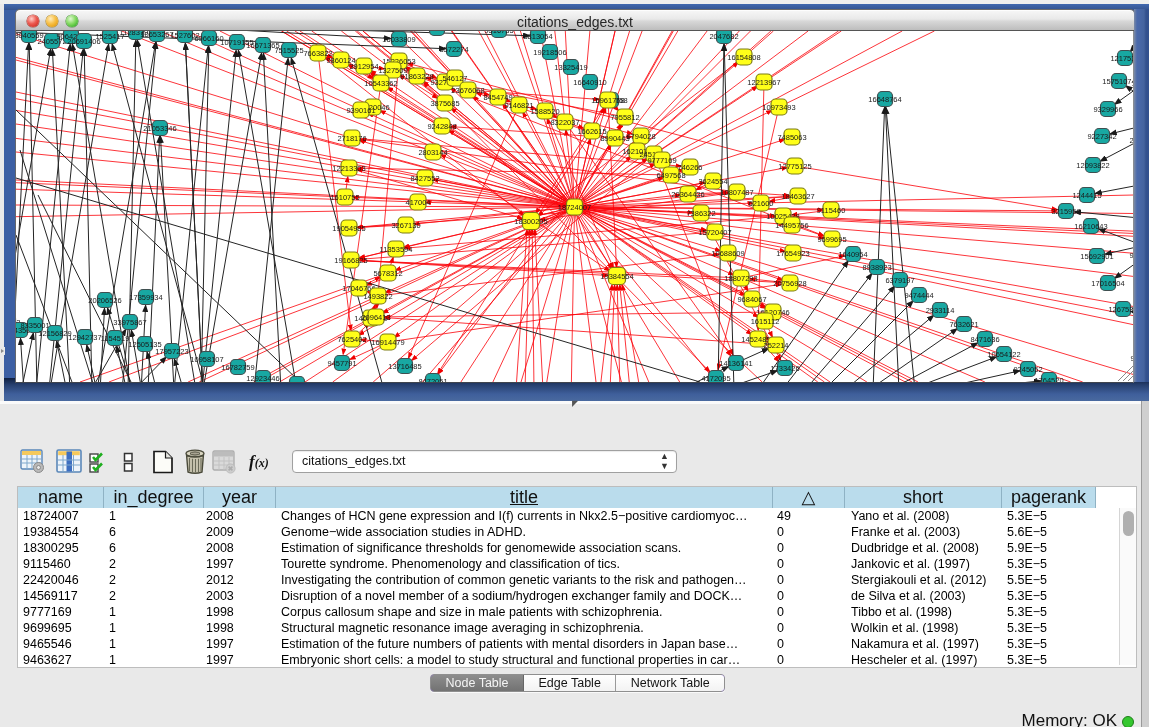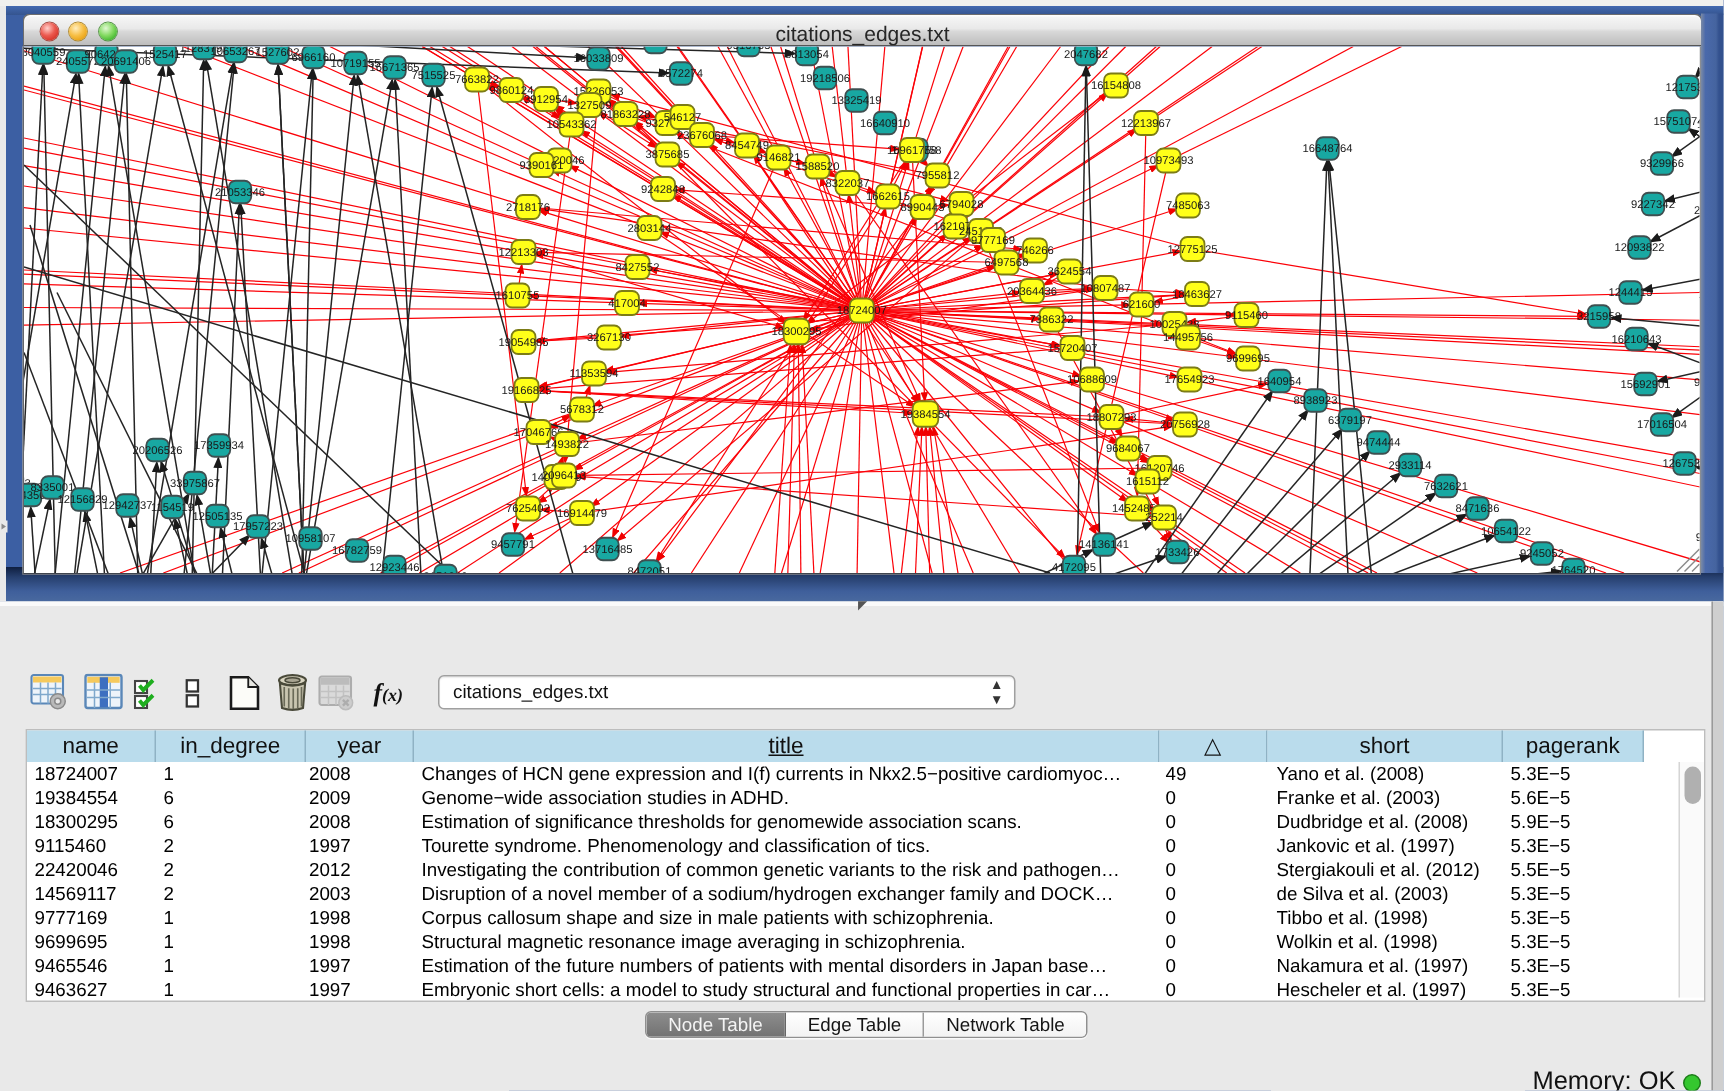--- a/index.html
+++ b/index.html
@@ -46,29 +46,29 @@
 #toolbar { position:absolute; left:0; top:30px; width:1149px; height:50px; }
 .combobox { position:absolute; left:292px; top:19px; width:385px; height:23px; background:#fff;
   border:1px solid #a0a0a0; border-radius:4px; font-size:12.5px; color:#111;
   line-height:21px; padding-left:9px; box-shadow:inset 0 1px 1px rgba(0,0,0,.08);}
 .combobox .updown { position:absolute; right:7px; top:0px; font-size:9px; color:#333; line-height:10px; }
 
 
 #tbl { position:absolute; left:17px; top:85px; width:1120px; height:182px; background:#fff; border:1px solid #bdbdbd; }
 .hrow { position:absolute; left:0; top:0; height:21px; }
 .hcell { position:absolute; top:0; height:21px; background:#badcec; border-right:1px solid #8fb2c4;
-  font-size:15px; color:#111; text-align:center; line-height:21px; overflow:hidden; }
+  font-size:18px; color:#111; text-align:center; line-height:21px; overflow:hidden; }
 .trow { position:absolute; left:0; height:16px; font-size:12.5px; color:#000; white-space:nowrap; }
 .tc { position:absolute; top:0; height:16px; line-height:16px; overflow:hidden; }
 #vscroll { position:absolute; left:1101px; top:21px; width:17px; height:157px; background:#fafafa; border-left:1px solid #d5d5d5; }
 #vscroll .thumb { position:absolute; left:3px; top:3px; width:11px; height:25px; background:#b0b0b0; border-radius:6px; }
 
 
 #tabs { position:absolute; left:430px; top:273px; height:18px; display:flex;
-  border:1px solid #8f8f8f; border-radius:4px; overflow:hidden; background:#ffffff;
+  border:1px solid #8f8f8f; border-radius:4px; overflow:hidden; background:#8b5cf6;
   box-shadow:0 1px 0 rgba(255,255,255,.7);}
 #tabs .tab { height:18px; line-height:17px; font-size:12.5px; padding:0 14.5px; color:#141414; background:linear-gradient(#ffffff,#f1f1f1); border-right:1px solid #9a9a9a; }
 #tabs .tab.sel { background:linear-gradient(#8d8d8d,#6f6f6f); color:#f4f4f4; border-right:1px solid #666; }
 #tabs .tab:last-child { border-right:none; }
 
 #memory { position:absolute; left:0px; top:310px; width:1134px; text-align:right; font-size:17px; color:#111; }
 #memory .dot { display:inline-block; width:12px; height:12px; border-radius:50%;
   background:#35c72f; border:1px solid #1e7d1a; vertical-align:-2px; margin-left:5px; }
 #rightstrip { position:absolute; left:1141px; top:0px; width:8px; height:326px; background:#cfcfcf; border-left:1px solid #9a9a9a; }
 </style>

